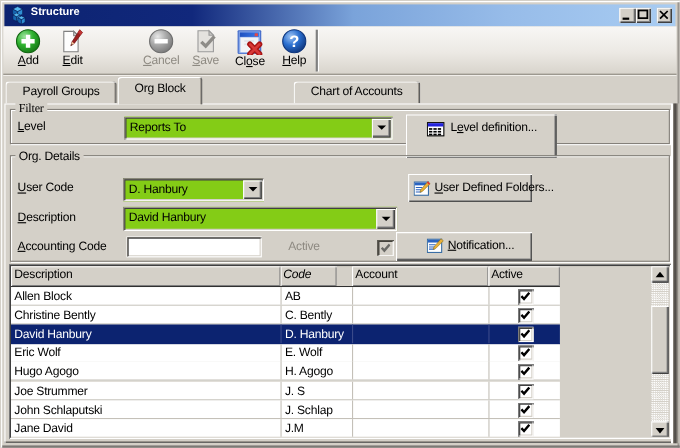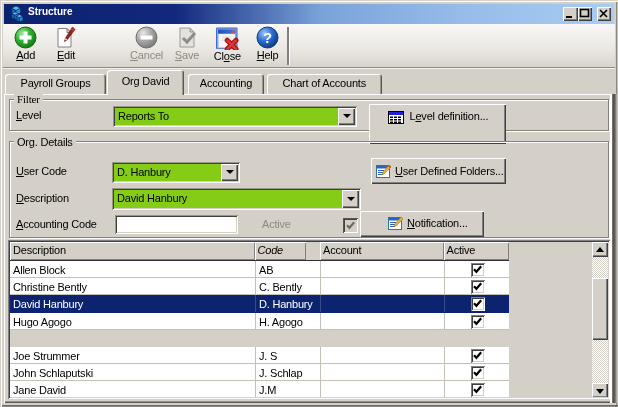--- a/index.html
+++ b/index.html
@@ -189,23 +189,22 @@
           </defs>
         <circle cx="11.5" cy="11.5" r="10.5" fill="url(#bg)" stroke="#10377e" stroke-width="1"></circle>
         <text x="11.5" y="17" text-anchor="middle" font-family="Liberation Sans" font-size="15" font-weight="bold" fill="#fff">?</text>
       </svg>
       <span class="lb"><u>H</u>elp</span>
     </div>
     <div id="tsep" class="ab"></div>
   </div>
 
   <div class="tab" style="left:5px; width:101px;">Payroll Groups</div>
-  <div class="tab" style="left:188px; width:76px;">Accounting</div>
   <div class="tab" style="left:266.5px; width:115.5px;">Chart of Accounts</div>
-  <div class="tab" id="tabsel">Org David</div>
+  <div class="tab" id="tabsel">Org Block</div>
   <div id="pane" class="ab"></div>
   <div class="ab" style="left:610px; top:93.5px; width:8px; height:309.5px;
     background:linear-gradient(to right,#ffffff 0,#ffffff 2px,#8e8a82 2px,#5a5651 3px,#504c48 4px,#6e6a64 5px,#918d86 6px,#c0bcb4 7px,#c8c4bc 8px);"></div>
 
   <div class="grp" style="left:9px; top:98.5px; width:599.5px; height:32.5px;"></div>
   <div class="grplb" style="left:14px; top:93px;font-family:Liberation Serif, serif;">Filter</div>
   <div class="ab" style="left:16px; top:108.5px;"><u>L</u>evel</div>
   <div class="combo" style="left:113px; top:105.5px; width:244px; height:21.5px;">
     <span class="ct">Reports To</span>
       <div class="carr"></div>
@@ -230,21 +229,21 @@
   </div>
 
   <div class="grp" style="left:9px; top:141px; width:599.5px; height:97px;"></div>
   <div class="grplb" style="left:14px; top:135.5px;">Org. Details</div>
 
   <div class="ab" style="left:16px; top:164.5px;"><u>U</u>ser Code</div>
   <div class="combo" style="left:112px; top:161.5px; width:128px; height:21px;">
     <span class="ct">D. Hanbury</span>
       <div class="carr"></div>
   </div>
-  <div class="btn" style="left:371px; top:158px; width:135px; height:25.5px;">
+  <div class="btn" style="left:371px; top:158px; width:113px; height:25.5px;">
     <svg class="ab" style="left:5px; top:6px" width="16" height="15" viewBox="0 0 16 15">
       <rect x="0.5" y="1.5" width="13" height="12" fill="#fff" stroke="#3a6ea5"></rect>
       <rect x="1" y="2" width="12" height="2.5" fill="#2a63c0"></rect>
       <g stroke="#2a63c0" stroke-width="1">
           <path d="M2 6.5 H8"></path>
           <path d="M2 8.5 H8"></path>
           <path d="M2 10.5 H7"></path>
         </g>
       <path d="M13 1 L15 3 L8 10 L5.8 10.8 L6.5 8.5 Z" fill="#e8b03a" stroke="#8a6a10" stroke-width="0.5"></path>
       <path d="M13 1 L15 3 L14 4 L12 2 Z" fill="#e03030"></path>
@@ -329,21 +328,21 @@
           <span class="c">E. Wolf</span>
         <span class="vline" style="left:244.5px"></span>
           <span class="vline" style="left:310px"></span>
           <span class="vline" style="left:433.5px"></span>
         <span class="cb">
             <svg width="9" height="9" viewBox="0 0 9 9">
               <path d="M1 4.2 L3.4 6.8 L8.2 1.2" stroke="#000" stroke-width="2.2" fill="none"></path>
             </svg>
           </span>
         </div>
-      <div class="row" style="top:71px;text-align:center;">
+      <div class="row" style="top:87px;text-align:center;">
           <span class="d">Hugo Agogo</span>
           <span class="c">H. Agogo</span>
         <span class="vline" style="left:244.5px"></span>
           <span class="vline" style="left:310px"></span>
           <span class="vline" style="left:433.5px"></span>
         <span class="cb">
             <svg width="9" height="9" viewBox="0 0 9 9">
               <path d="M1 4.2 L3.4 6.8 L8.2 1.2" stroke="#000" stroke-width="2.2" fill="none"></path>
             </svg>
           </span>

